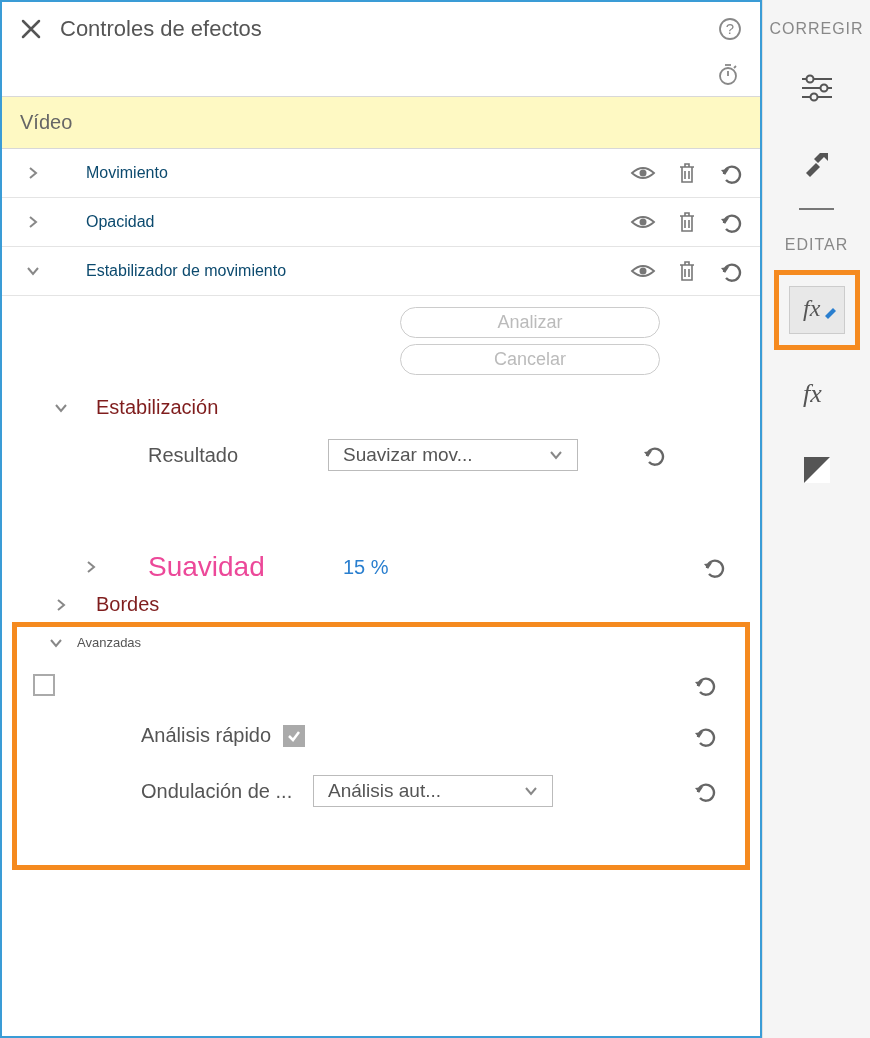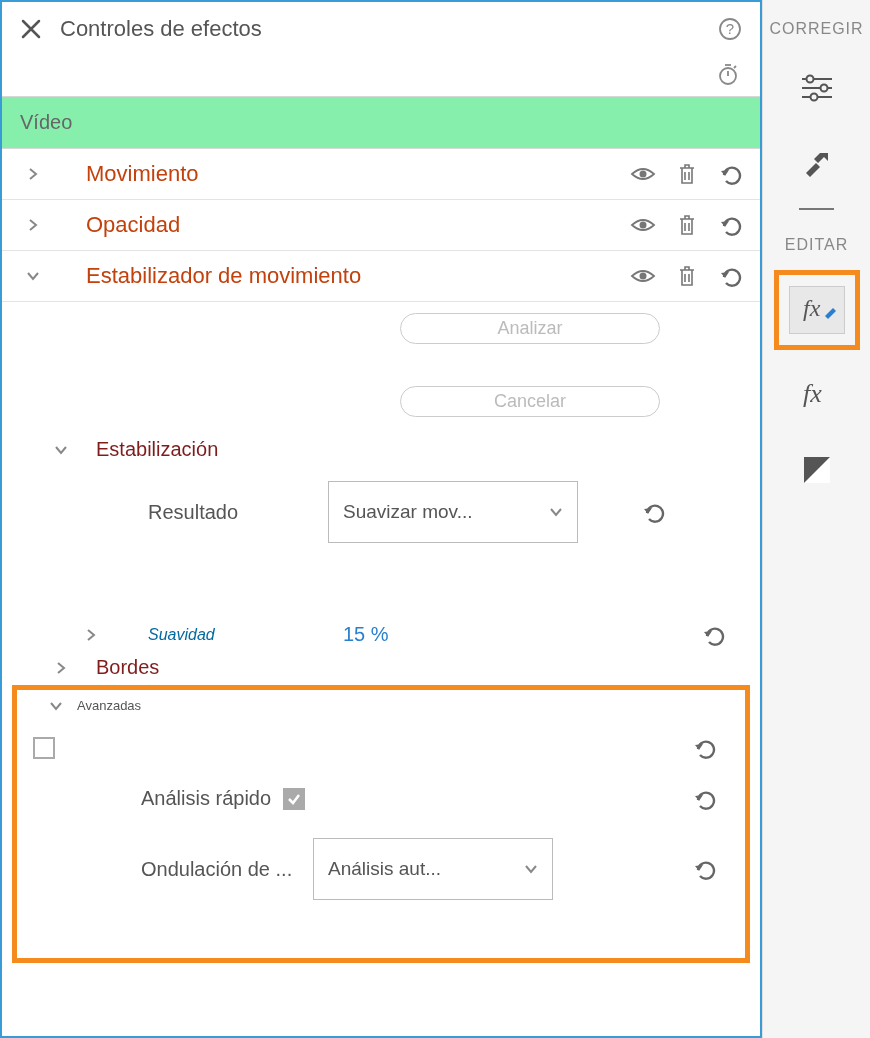--- a/index.html
+++ b/index.html
@@ -38,43 +38,43 @@
     align-items: center;
     justify-content: center;
     cursor: pointer;
   }
   .stopwatch-row {
     display: flex;
     justify-content: flex-end;
     padding: 6px 20px 10px 0;
   }
   .section-header {
-    background: #86efac;
+    background: #fef9c3;
     border-top: 1px solid #d8d8d8;
     border-bottom: 1px solid #d8d8d8;
     padding: 14px 18px;
     font-size: 20px;
     color: #666;
   }
   .effect-row {
     display: flex;
     align-items: center;
     border-bottom: 1px solid #e4e4e4;
     padding: 12px 16px;
   }
   .chev {
     width: 30px;
     display: flex;
     justify-content: center;
   }
   .effect-label {
     flex: 1;
     padding-left: 38px;
-    font-size: 22px;
-    color: #c2410c;
+    font-size: 16px;
+    color: #0c4a6e;
   }
   .row-icons {
     display: flex;
     gap: 20px;
     align-items: center;
   }
   .pill-btn {
     border: 1px solid #ccc;
     border-radius: 18px;
     text-align: center;
@@ -82,35 +82,34 @@
     color: #bbb;
     padding: 4px 0;
     width: 260px;
     margin: 3px 0;
   }
   .pill-container {
     display: flex;
     flex-direction: column;
     align-items: flex-end;
     padding: 8px 100px 8px 0;
-    gap: 36px;
   }
   .sub-row {
     display: flex;
     align-items: center;
     padding: 10px 16px;
   }
   .sub-chev  { width: 50px; display:flex; justify-content:flex-end; }
   .sub-chev2 { width: 80px; display:flex; justify-content:flex-end; }
   .sub-label  { flex: 1; padding-left: 28px; font-size: 20px; color:#7f1d1d; }
-  .sub-label2 { flex: 1; padding-left: 50px; font-size: 16px; color:#0369a1;font-style:italic; }
+  .sub-label2 { flex: 1; padding-left: 50px; font-size: 28px; color:#ec4899; }
   .sub-label3 { flex: 1; padding-left: 14px; font-size: 13px; color:#555; }
   .select-box {
     border: 1px solid #bbb;
-    padding: 19px 14px;
+    padding: 4px 14px;
     display: flex;
     align-items: center;
     justify-content: space-between;
     width: 250px;
     font-size: 19px;
     color: #555;
   }
   .blue-value { color: #2a7fcf; font-size: 20px; }
   .reset-col { width: 60px; display:flex; justify-content:center; }
   .gap-col { width: 46px; }

